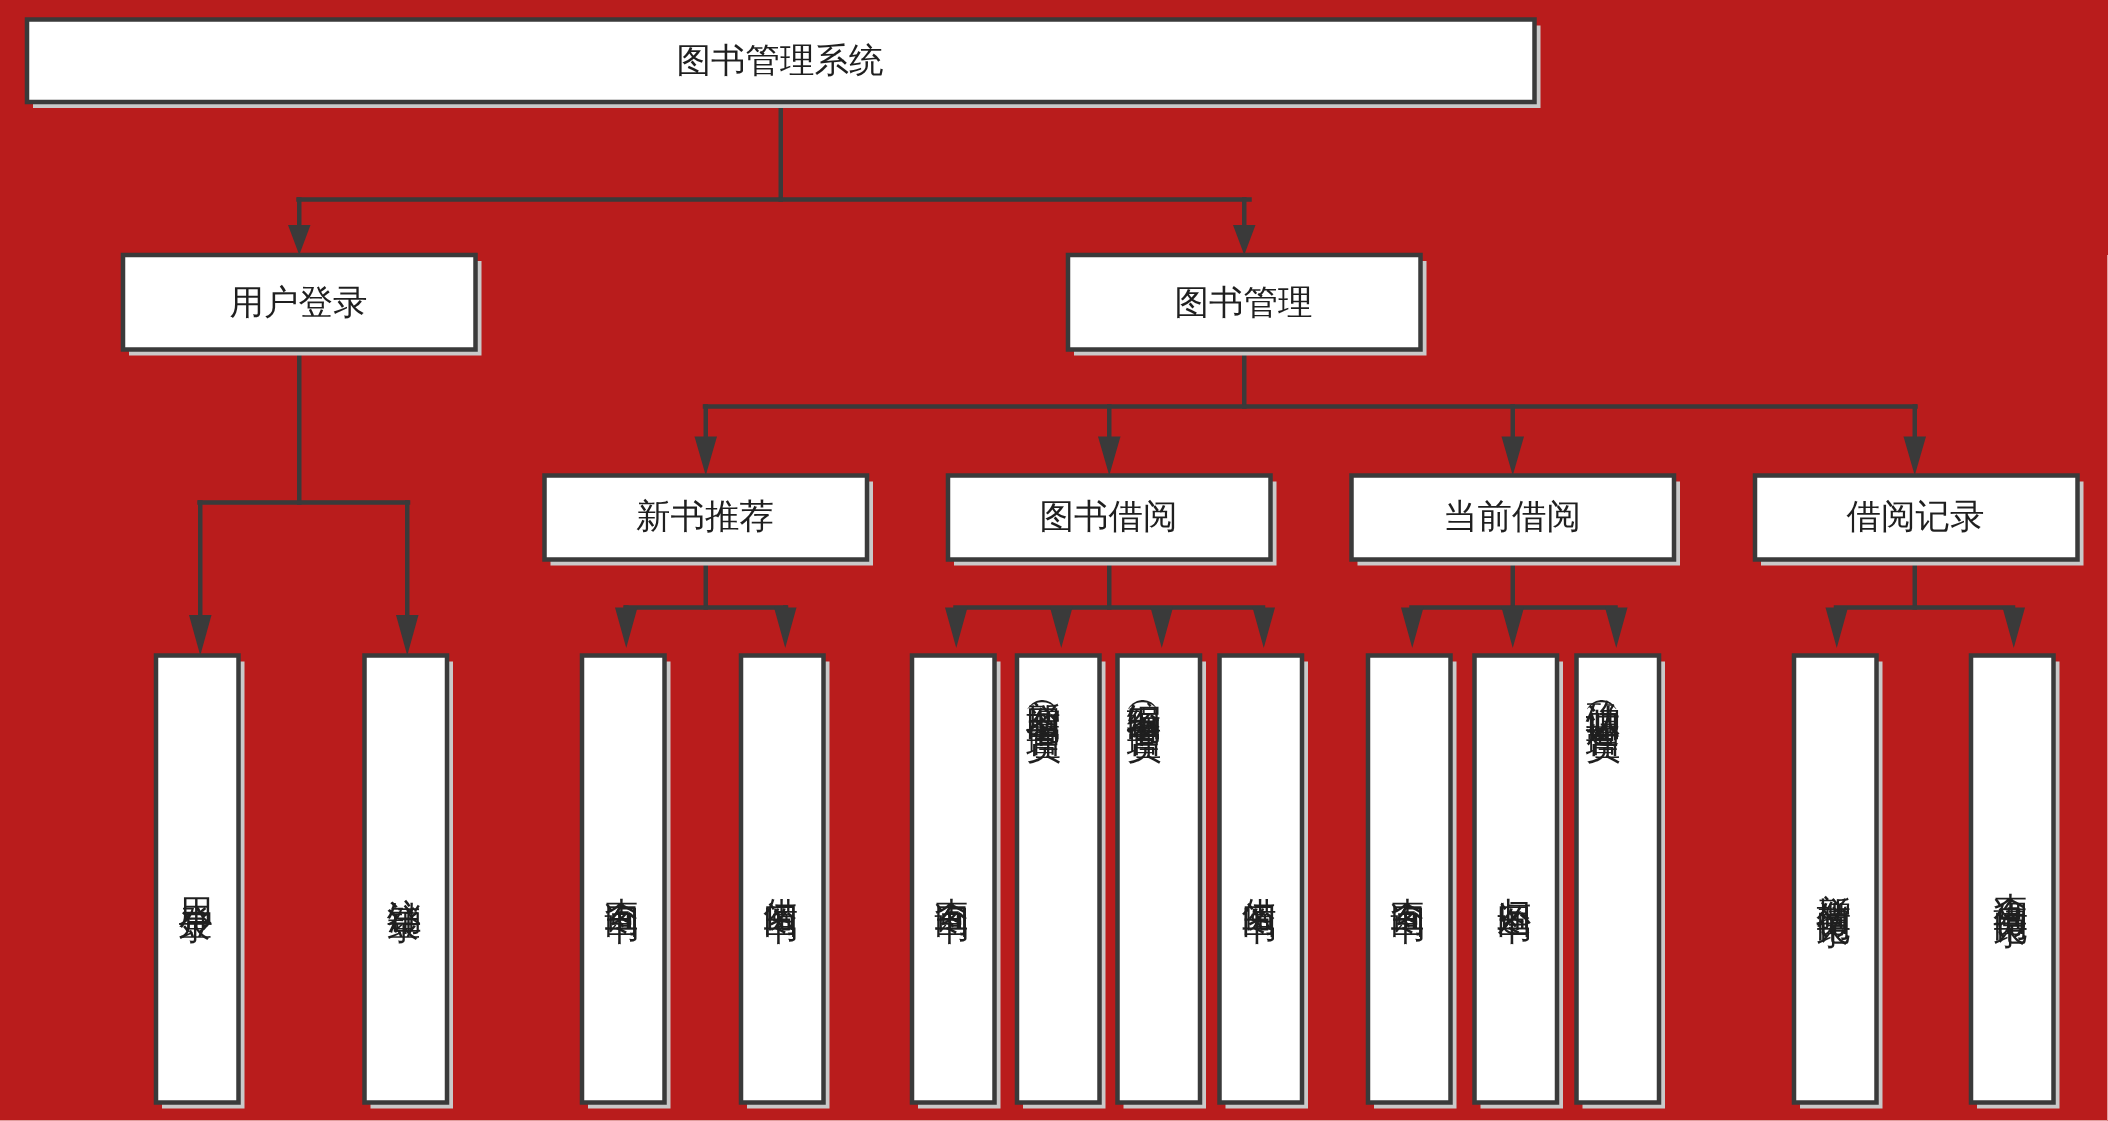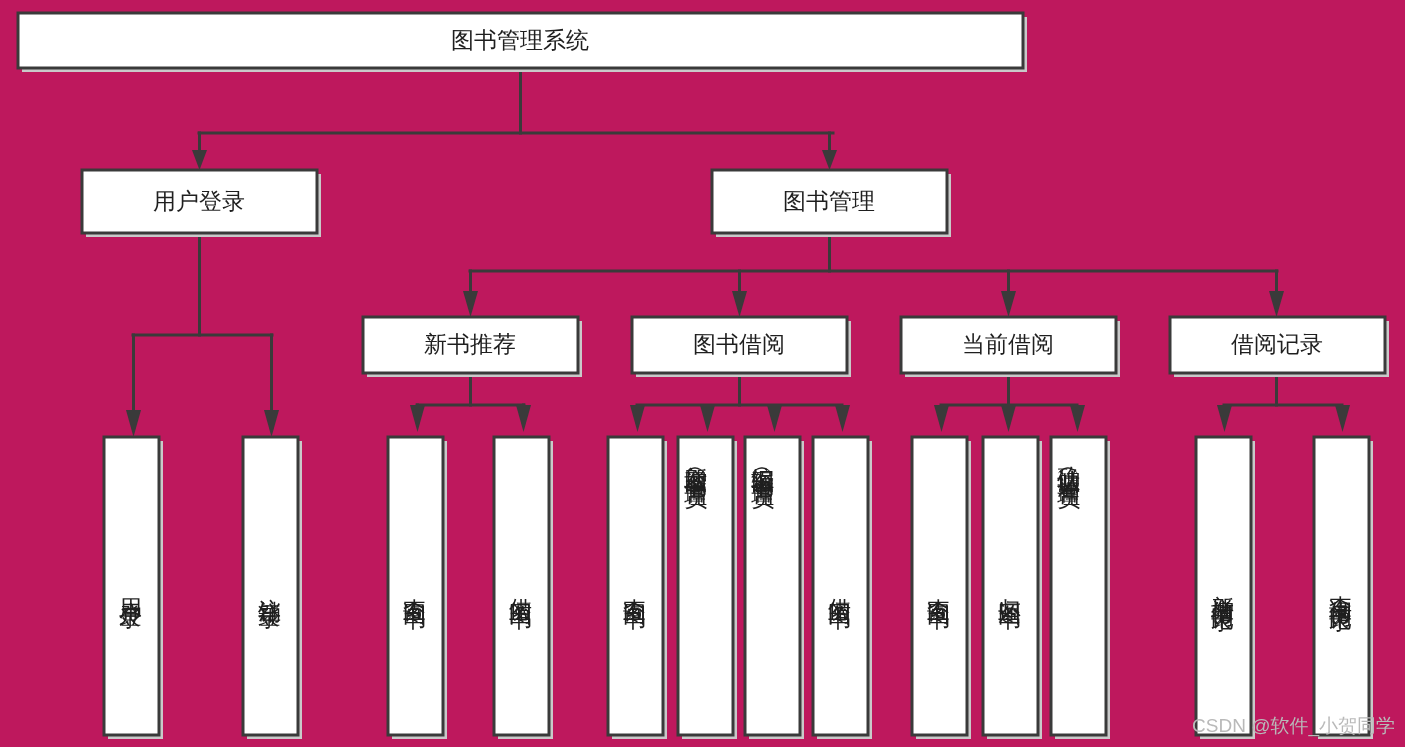--- a/index.html
+++ b/index.html
@@ -7,21 +7,21 @@
     padding: 0;
     background: #ffffff;
   }
   body {
     font-family: "Liberation Sans", "DejaVu Sans", sans-serif;
   }
   #diagram-root {
     position: relative;
     width: 1405px;
     height: 747px;
-    background: #be185d;
+    background: #b91c1c;
     overflow: hidden;
   }
   svg.flow {
     position: absolute;
     left: 0;
     top: 0;
     width: 1405px;
     height: 747px;
   }
   .node-box {
@@ -243,14 +243,13 @@
     </g>
 
     <g>
       <rect class="node-shadow" x="1318" y="441" width="55" height="298"></rect>
       <rect class="node-box" x="1314" y="437" width="55" height="298"></rect>
       <text class="leaf-label" x="1341" y="586">查询借阅记录</text>
     </g>
 
   </svg>
 
-  <div class="watermark">CSDN @软件_小贺同学</div>
 </div>
 
 </body></html>

